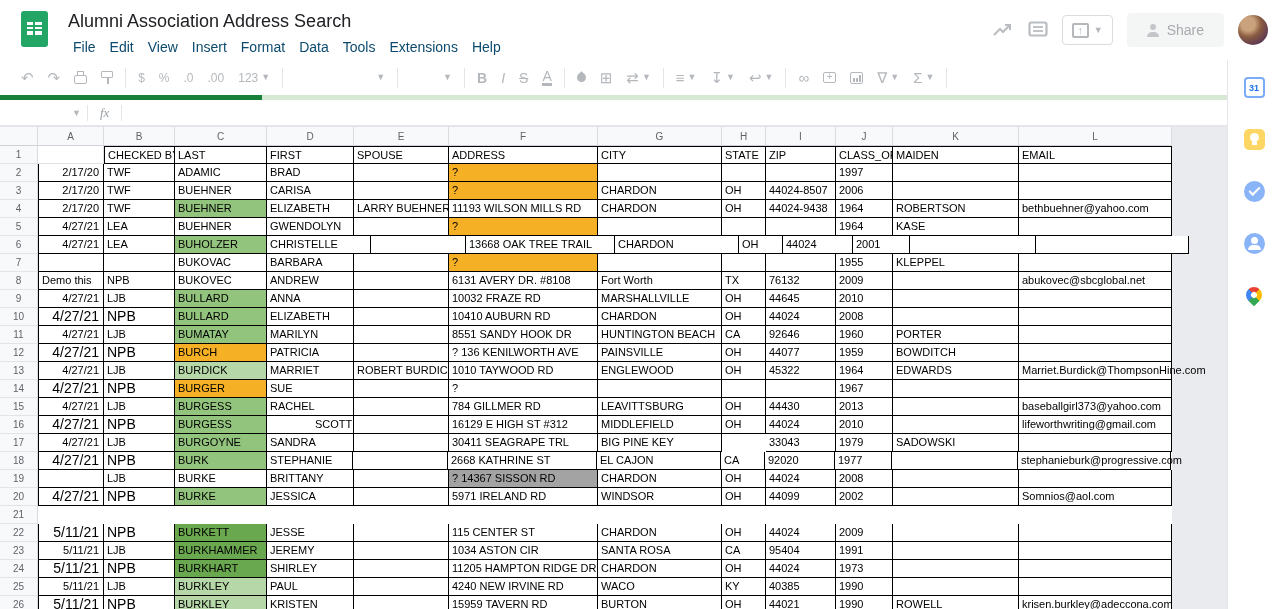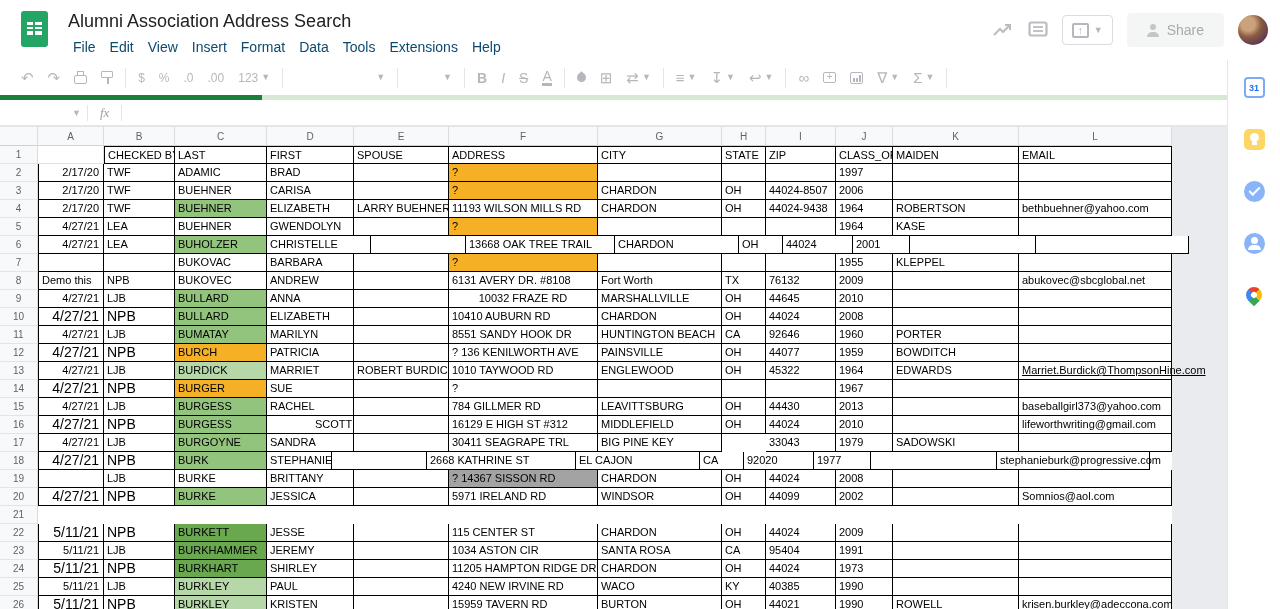--- a/index.html
+++ b/index.html
@@ -414,21 +414,21 @@
           <div class="c" style="width: 126px;"></div>
           <div class="c ovf" style="width: 153px;">abukovec@sbcglobal.net</div>
         </div>
         <div class="row" style="top: 144px;">
           <div class="gut">9</div>
           <div class="c leftb right" style="width: 66px;">4/27/21</div>
           <div class="c" style="width: 71px;">LJB</div>
           <div class="c" style="width: 92px; background: rgb(147, 196, 125);">BULLARD</div>
           <div class="c" style="width: 87px;">ANNA</div>
           <div class="c" style="width: 95px;"></div>
-          <div class="c" style="width: 149px; text-align: center;">10032 FRAZE RD</div>
+          <div class="c" style="width: 149px;">10032 FRAZE RD</div>
           <div class="c" style="width: 124px;">MARSHALLVILLE</div>
           <div class="c" style="width: 44px;">OH</div>
           <div class="c" style="width: 70px;">44645</div>
           <div class="c" style="width: 57px;">2010</div>
           <div class="c" style="width: 126px;"></div>
           <div class="c" style="width: 153px;"></div>
         </div>
         <div class="row" style="top: 162px;">
           <div class="gut">10</div>
           <div class="c leftb right big" style="width: 66px;">4/27/21</div>
@@ -480,21 +480,21 @@
           <div class="c" style="width: 71px;">LJB</div>
           <div class="c" style="width: 92px; background: rgb(182, 215, 168);">BURDICK</div>
           <div class="c" style="width: 87px;">MARRIET</div>
           <div class="c" style="width: 95px;">ROBERT BURDICK</div>
           <div class="c" style="width: 149px;">1010 TAYWOOD RD</div>
           <div class="c" style="width: 124px;">ENGLEWOOD</div>
           <div class="c" style="width: 44px;">OH</div>
           <div class="c" style="width: 70px;">45322</div>
           <div class="c" style="width: 57px;">1964</div>
           <div class="c" style="width: 126px;">EDWARDS</div>
-          <div class="c ovf" style="width: 153px; text-decoration: underline;">Marriet.Burdick@ThompsonHine.com</div>
+          <div class="c ovf" style="width: 153px;">Marriet.Burdick@ThompsonHine.com</div>
         </div>
         <div class="row" style="top: 234px;">
           <div class="gut">14</div>
           <div class="c leftb right big" style="width: 66px;">4/27/21</div>
           <div class="c big" style="width: 71px;">NPB</div>
           <div class="c" style="width: 92px; background: rgb(246, 176, 38);">BURGER</div>
           <div class="c" style="width: 87px;">SUE</div>
           <div class="c" style="width: 95px;"></div>
           <div class="c" style="width: 149px;">?</div>
           <div class="c" style="width: 124px;"></div>
@@ -547,21 +547,21 @@
           <div class="c" style="width: 70px;">33043</div>
           <div class="c" style="width: 57px;">1979</div>
           <div class="c" style="width: 126px;">SADOWSKI</div>
           <div class="c" style="width: 153px;"></div>
         </div>
         <div class="row" style="top: 306px;">
           <div class="gut">18</div>
           <div class="c leftb right big" style="width: 66px;">4/27/21</div>
           <div class="c big" style="width: 71px;">NPB</div>
           <div class="c" style="width: 92px; background: rgb(147, 196, 125);">BURK</div>
-          <div class="c" style="width: 65px; text-align: right;">STEPHANIE</div>
+          <div class="c" style="width: 86px;">STEPHANIE</div>
           <div class="c" style="width: 95px;"></div>
           <div class="c" style="width: 149px;">2668 KATHRINE ST</div>
           <div class="c" style="width: 124px;">EL CAJON</div>
           <div class="c" style="width: 44px;">CA</div>
           <div class="c" style="width: 70px;">92020</div>
           <div class="c" style="width: 57px;">1977</div>
           <div class="c" style="width: 126px;"></div>
           <div class="c ovf" style="width: 153px;">stephanieburk@progressive.com</div>
         </div>
         <div class="row" style="top: 324px;">

